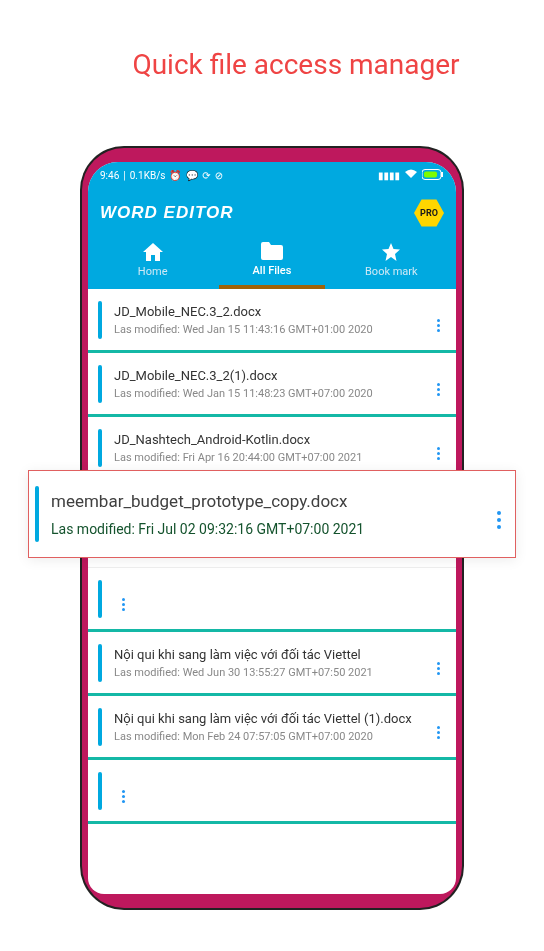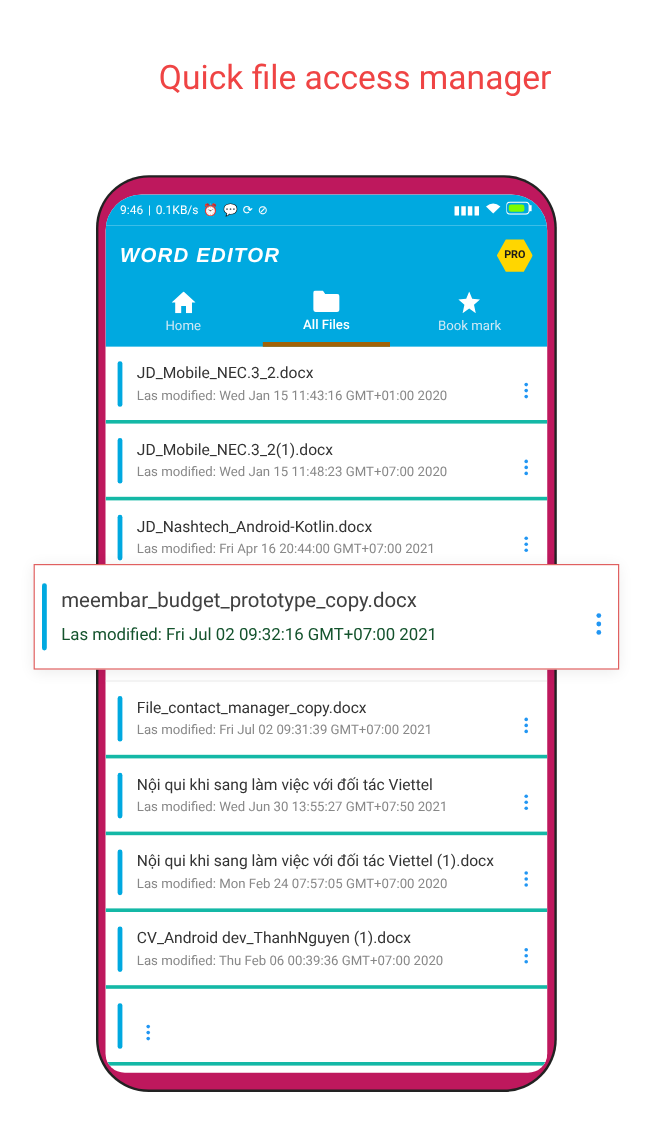--- a/index.html
+++ b/index.html
@@ -275,24 +275,20 @@
               <i></i>
               <i></i>
               <i></i>
             </span></div>
       </div>
 
       <div class="spacer"></div>
 
       <div class="file-item">
         <div class="file-bar"></div>
-        <div class="file-texts">
-          <div class="file-name">File_contact_manager_copy.docx</div>
-          <div class="file-date">Las modified: Fri Jul 02 09:31:39 GMT+07:00 2021</div>
-        </div>
         <div class="file-menu"><span class="dots-v">
               <i></i>
               <i></i>
               <i></i>
             </span></div>
       </div>
 
       <div class="file-item">
         <div class="file-bar"></div>
         <div class="file-texts">
@@ -312,32 +308,20 @@
           <div class="file-name">Nội qui khi sang làm việc với đối tác Viettel (1).docx</div>
           <div class="file-date">Las modified: Mon Feb 24 07:57:05 GMT+07:00 2020</div>
         </div>
         <div class="file-menu"><span class="dots-v">
               <i></i>
               <i></i>
               <i></i>
             </span></div>
       </div>
 
-      <div class="file-item">
-        <div class="file-bar"></div>
-        <div class="file-texts">
-          <div class="file-name">CV_Android dev_ThanhNguyen (1).docx</div>
-          <div class="file-date">Las modified: Thu Feb 06 00:39:36 GMT+07:00 2020</div>
-        </div>
-        <div class="file-menu"><span class="dots-v">
-              <i></i>
-              <i></i>
-              <i></i>
-            </span></div>
-      </div>
 
       <div class="file-item">
         <div class="file-bar"></div>
         <div class="file-menu"><span class="dots-v">
               <i></i>
               <i></i>
               <i></i>
             </span></div>
       </div>
 

